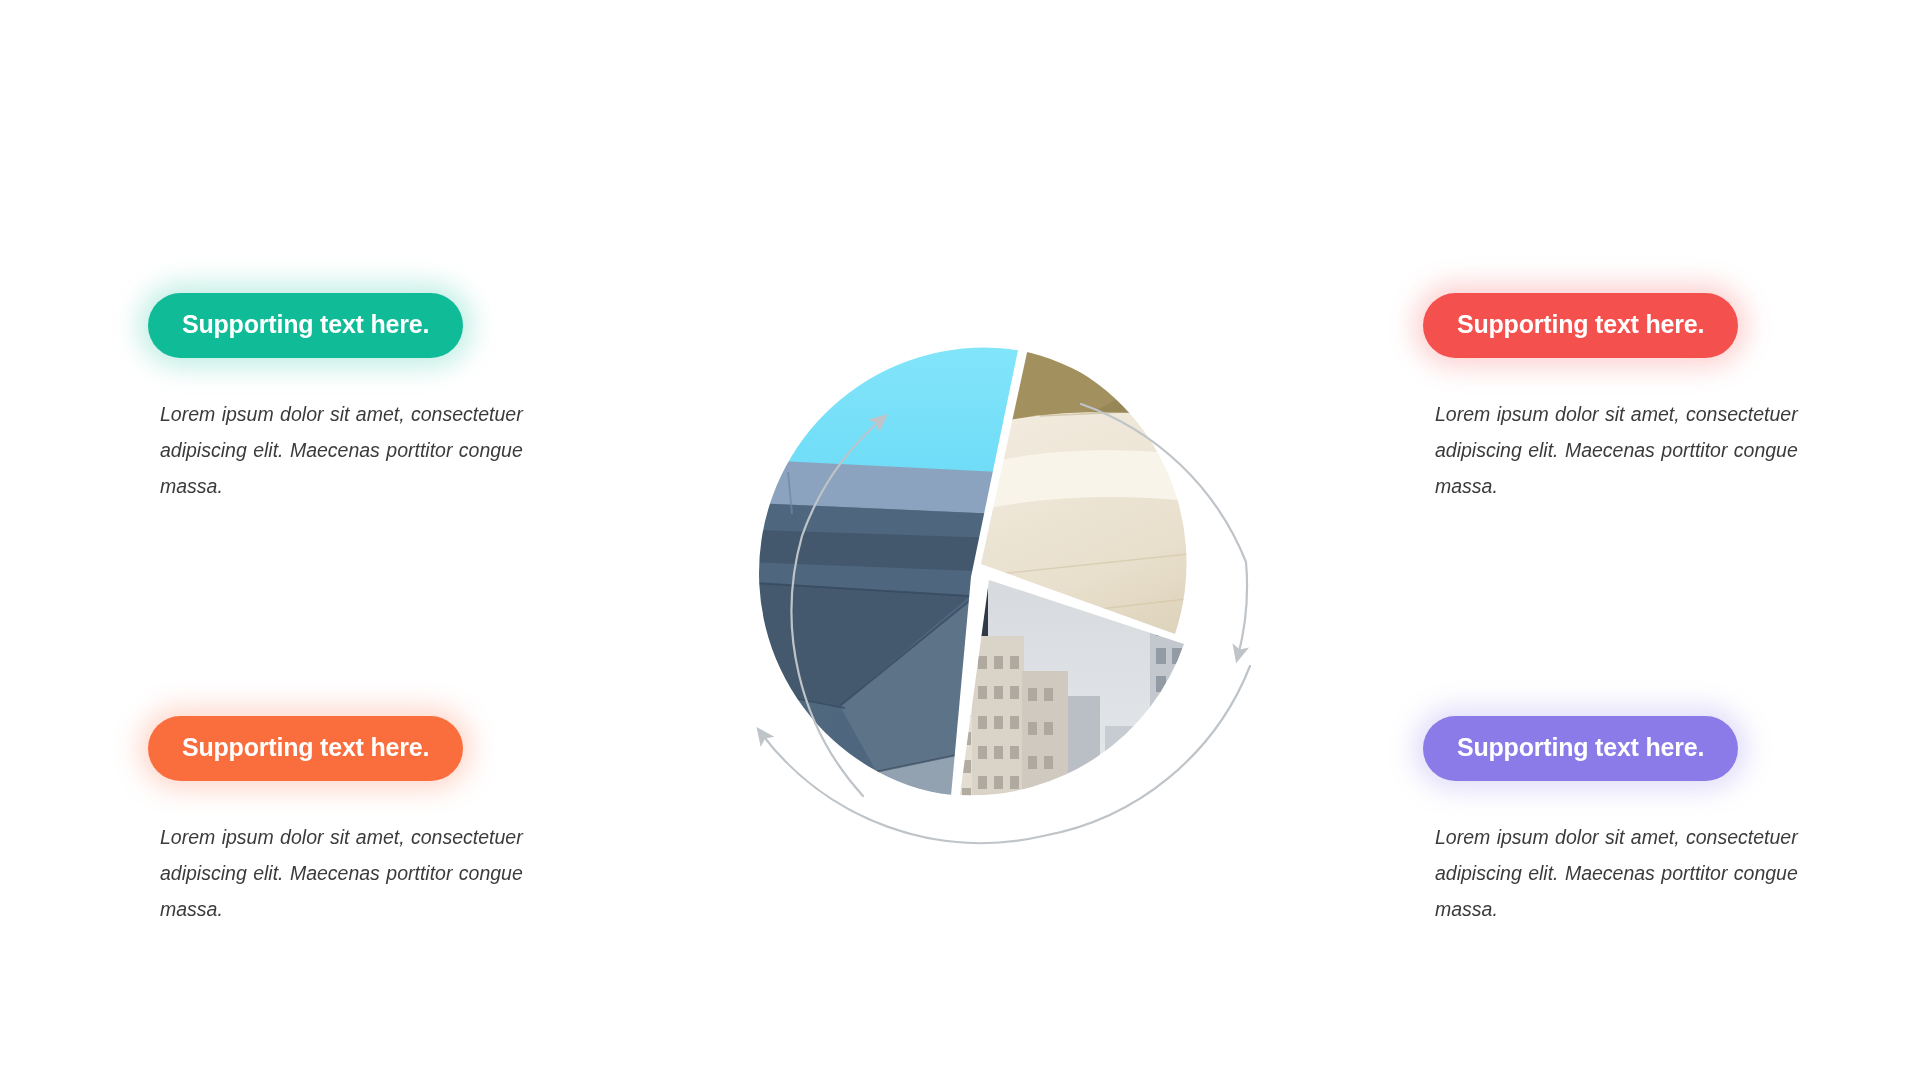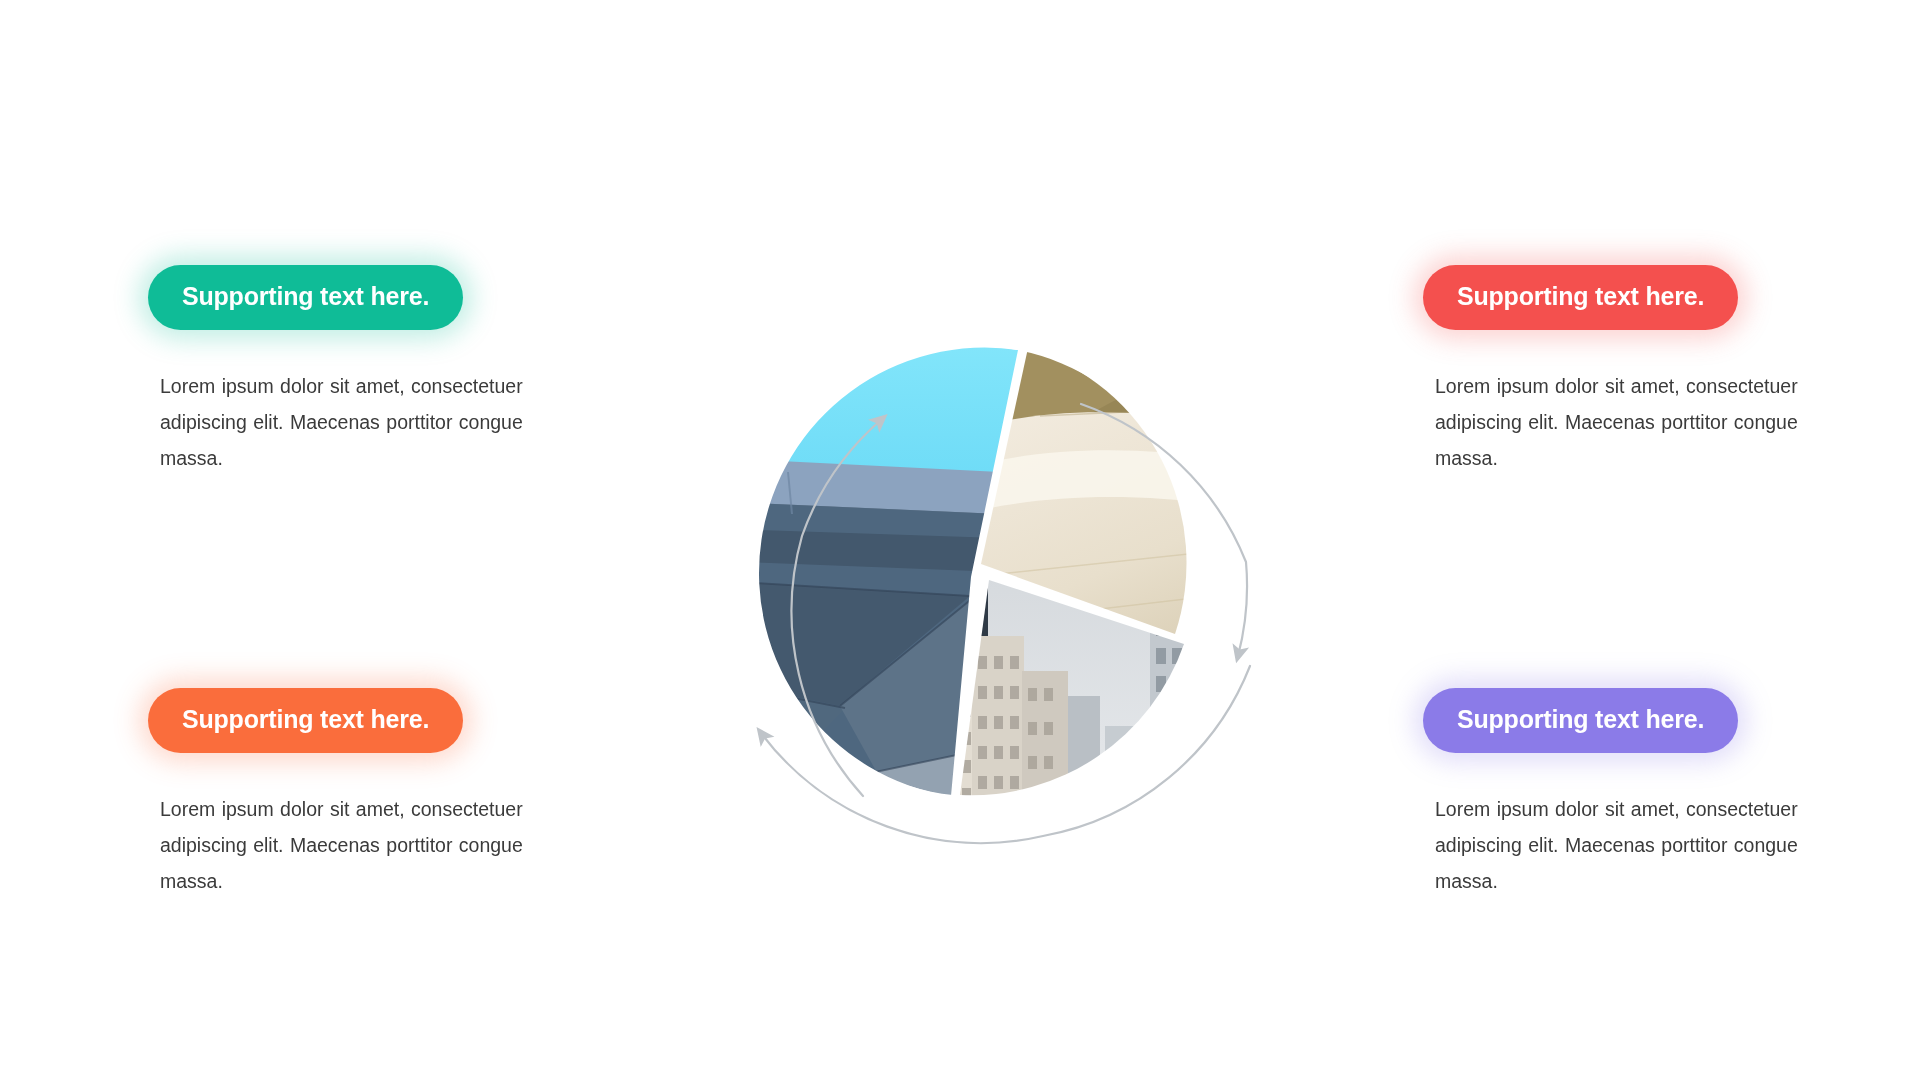--- a/index.html
+++ b/index.html
@@ -20,20 +20,21 @@
     position: absolute;
     left: 0; top: 0;
     width: 1920px;
     height: 1080px;
   }
 
   
   .block {
     position: absolute;
     width: 420px;
+    margin-top: 28px;
   }
   .block-tl { left: 148px; top: 265px; }
   .block-tr { left: 1423px; top: 265px; }
   .block-bl { left: 148px; top: 688px; }
   .block-br { left: 1423px; top: 688px; }
 
   .pill {
     display: inline-block;
     border-radius: 46px;
     padding: 19px 34px 21px 34px;
@@ -51,20 +52,21 @@
   .pill-purple { background: #8b7be8; box-shadow: 0 0 26px 9px rgba(139,123,232,0.26); }
 
   .body-text {
     margin-top: 38px;
     margin-left: 12px;
     font-size: 19.5px;
     line-height: 36px;
     color: #3b3b3b;
     width: 390px;
     word-spacing: 1px;
+    font-style: italic;
   }
 
   
   .diagram {
     position: absolute;
     left: 640px;
     top: 236px;
     width: 670px;
     height: 670px;
   }

